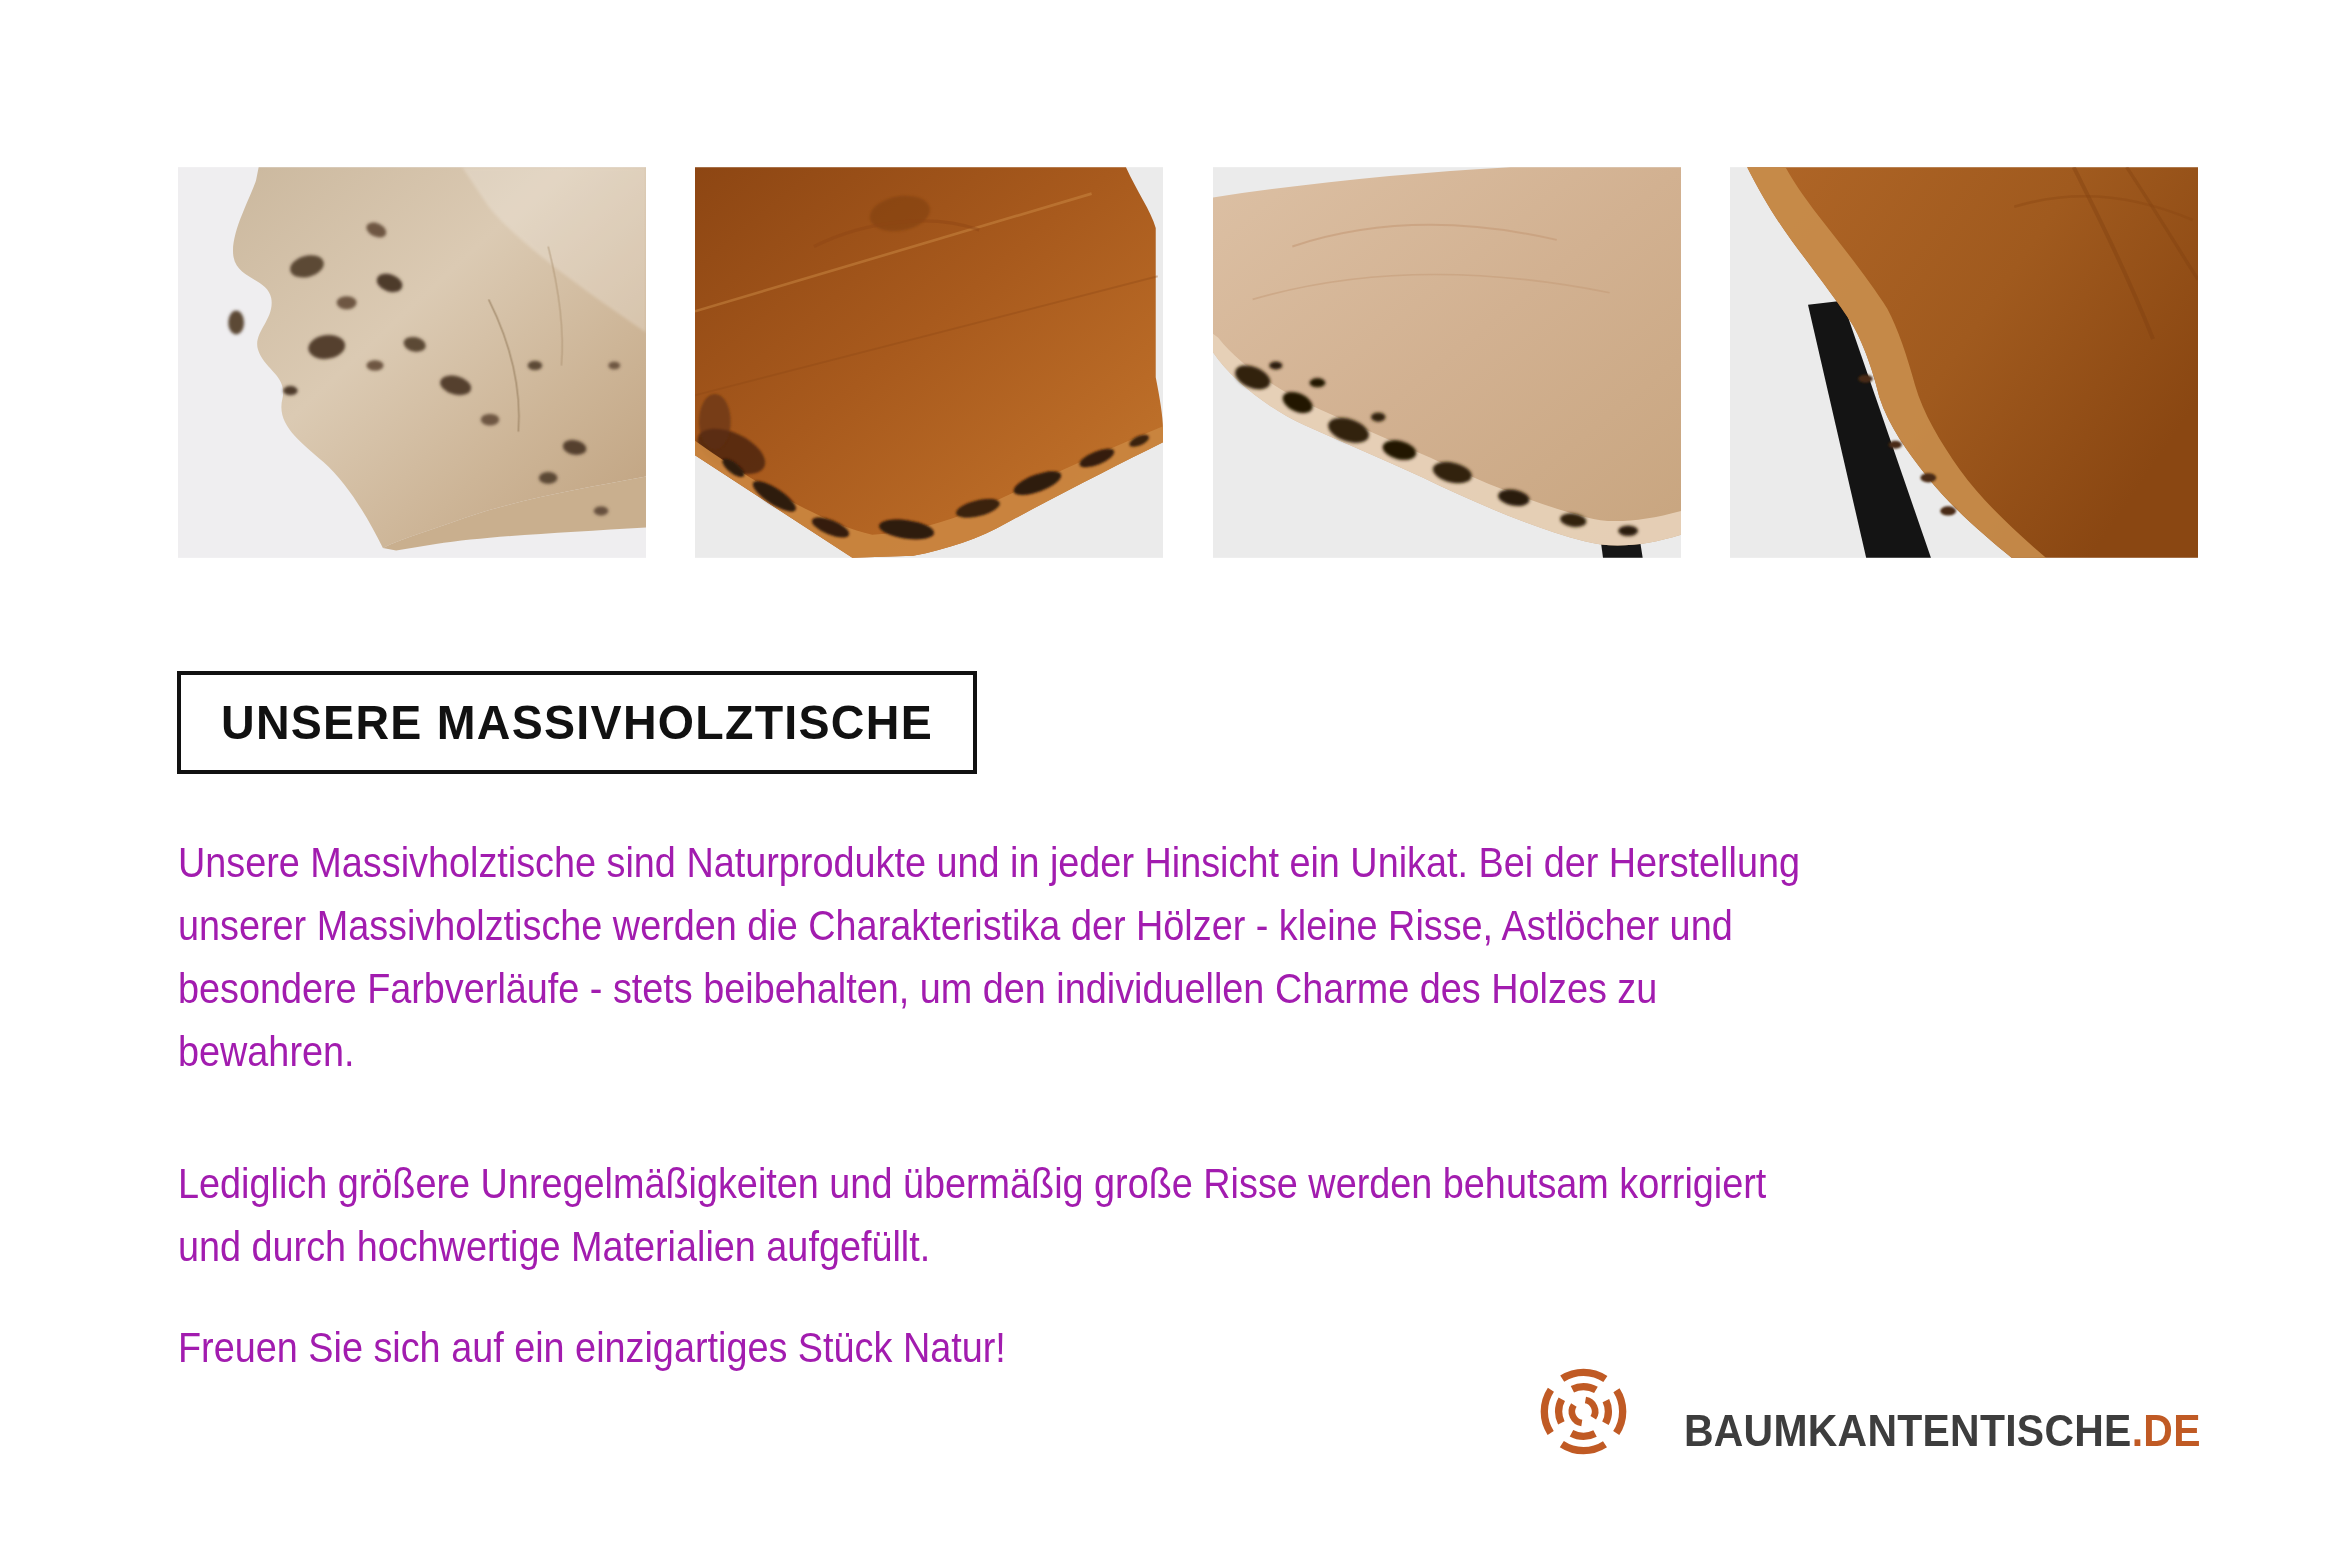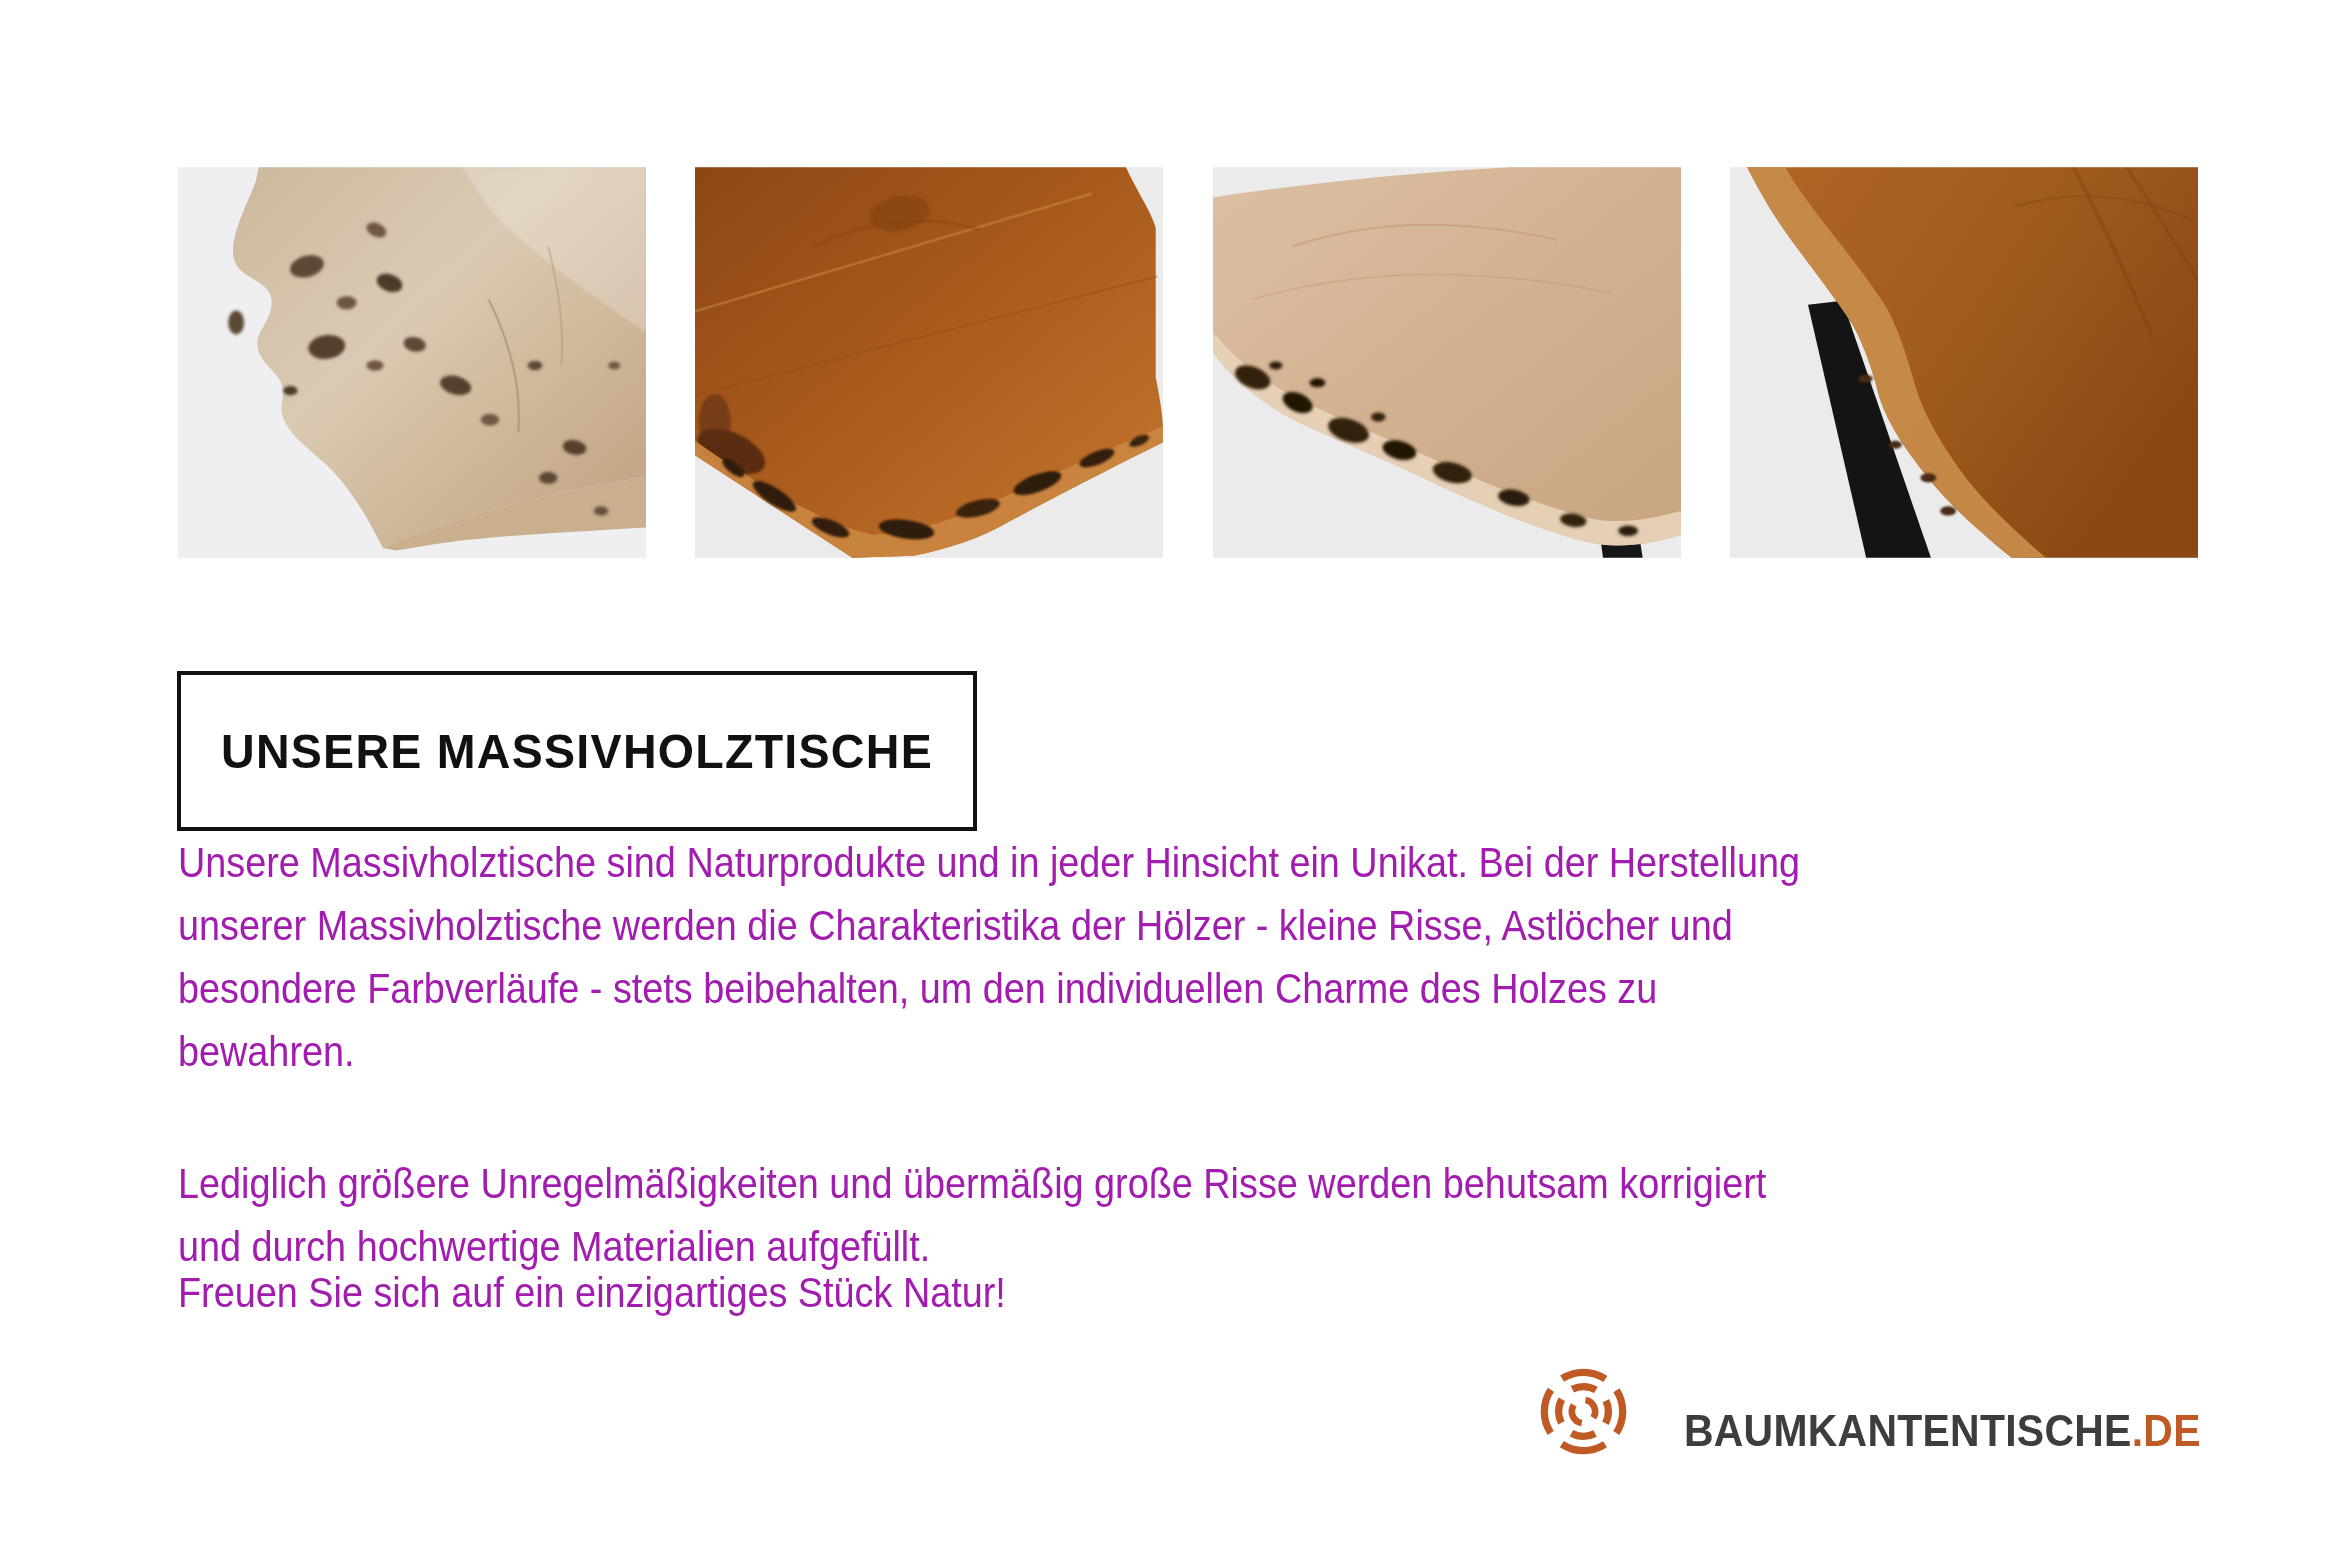--- a/index.html
+++ b/index.html
@@ -7,35 +7,35 @@
     width:2342px;height:1562px;position:relative;background:#ffffff;
     font-family:"Liberation Sans", sans-serif;overflow:hidden;
   }
   .photo{
     position:absolute;top:167px;width:468px;height:391px;overflow:hidden;margin:0;
   }
   .photo svg{display:block;width:468px;height:391px;}
   #photo-1{left:178px;} #photo-2{left:695px;} #photo-3{left:1213px;} #photo-4{left:1730px;}
 
   .heading-box{
-    position:absolute;left:177px;top:671px;width:800px;height:160px;
+    position:absolute;left:177px;top:671px;width:800px;height:103px;
     border:4.6px solid #111111;box-sizing:border-box;
     display:flex;align-items:center;justify-content:center;
   }
   .heading-box h1{
     margin:0;font-size:48px;font-weight:bold;letter-spacing:1.3px;color:#111111;
     white-space:nowrap;transform:scaleX(0.97);transform-origin:center;
   }
 
   .para{position:absolute;left:178px;color:#a21caf;font-size:42px;}
   .para .line{
     height:63px;line-height:63px;white-space:nowrap;
     transform:scaleX(0.9);transform-origin:0 50%;
   }
-  #para-1{top:831px;} #para-2{top:1152px;} #para-3{top:1261px;}
+  #para-1{top:831px;} #para-2{top:1152px;} #para-3{top:1316px;}
 
   .logo{
     position:absolute;top:1367px;right:141px;height:89px;
     display:flex;align-items:flex-end;gap:17px;
   }
   .logo-icon{width:89px;height:89px;flex:0 0 auto;}
   .logo-text{
     font-size:44px;font-weight:bold;color:#3d3d3d;white-space:nowrap;
     transform:scaleX(0.93);transform-origin:100% 50%;letter-spacing:0.3px;
   }

